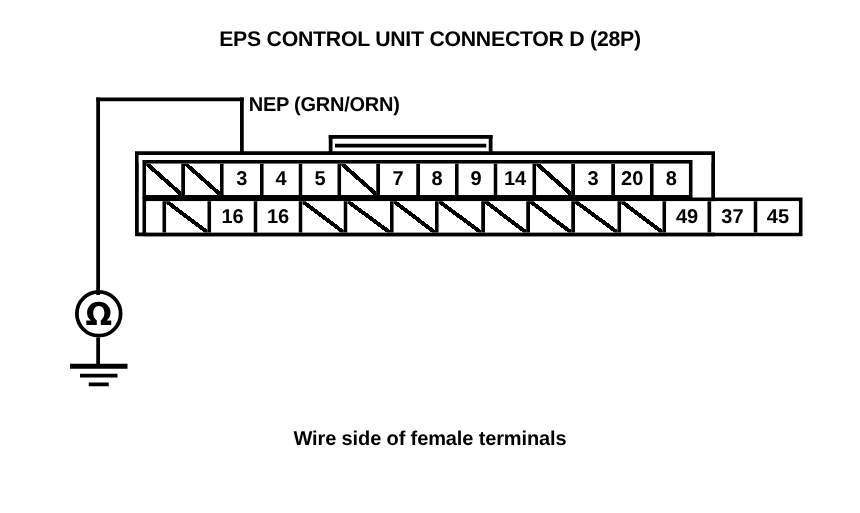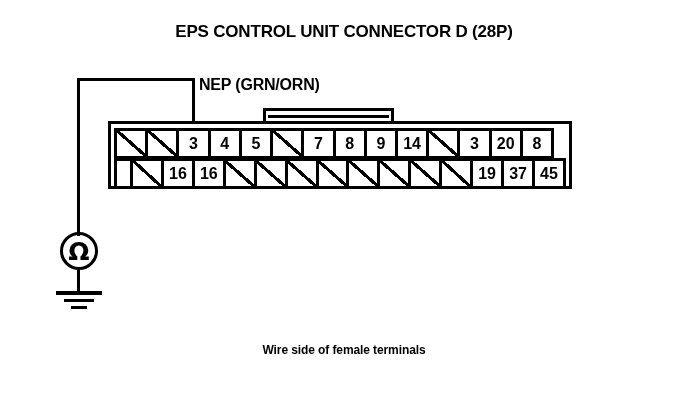--- a/index.html
+++ b/index.html
@@ -8,21 +8,21 @@
 
   #stage{position:absolute;left:0;top:0;width:688px;height:410px;}
 
   .title{position:absolute;left:0;top:22px;width:688px;text-align:center;
          font-size:17px;font-weight:bold;letter-spacing:-0.2px;}
 
   .wire-label{position:absolute;left:199px;top:76px;font-size:16px;font-weight:bold;
               letter-spacing:-0.2px;}
 
   .caption{position:absolute;left:0;top:343px;width:688px;text-align:center;
-           font-size:12px;font-weight:bold;letter-spacing:-0.1px;}
+           font-size:16px;font-weight:bold;letter-spacing:-0.1px;}
 
   
   .wire-v-left{position:absolute;left:77px;top:78px;width:3px;height:158px;background:#000;}
   .wire-h-top{position:absolute;left:77px;top:78px;width:118px;height:3px;background:#000;}
   .wire-v-right{position:absolute;left:192px;top:78px;width:3px;height:46px;background:#000;}
 
   
   .ohm-circle{position:absolute;left:60px;top:232px;width:38px;height:38px;
               border:3px solid #000;border-radius:50%;box-sizing:border-box;}
   .ohm-glyph{position:absolute;left:60px;top:232px;width:38px;height:38px;
@@ -39,21 +39,21 @@
   .conn{position:absolute;left:108px;top:121px;width:464px;height:68px;}
   .conn-outline{position:absolute;left:0;top:0;width:464px;height:68px;
                 border:3px solid #000;box-sizing:border-box;}
   
   .ear-l{position:absolute;left:3px;top:3px;width:9px;height:6px;background:#fff;}
   .ear-r{position:absolute;right:3px;top:3px;width:9px;height:6px;background:#fff;}
 
   
   .row{position:absolute;display:flex;box-sizing:border-box;border:3px solid #000;}
   .row-top{left:6px;top:7px;width:440px;height:31px;}
-  .row-bot{left:6px;top:37px;width:452px;height:31px;}
+  .row-bot{left:6px;top:37px;width:528px;height:31px;}
 
   .cell{position:relative;box-sizing:border-box;border-right:3px solid #000;
         display:flex;align-items:center;justify-content:center;
         font-size:16px;font-weight:bold;line-height:1;background:#fff;
         overflow:hidden;flex:1 1 0;}
   .cell:last-child{border-right:none;}
   .cell.narrow{flex:0 0 16px;}
   
   .cell.hatch::after{content:"";position:absolute;left:-12%;top:-12%;
         width:124%;height:124%;
@@ -144,21 +144,21 @@
         </div>
         <div class="cell hatch"></div>
         <div class="cell hatch"></div>
         <div class="cell hatch"></div>
         <div class="cell hatch"></div>
         <div class="cell hatch"></div>
         <div class="cell hatch"></div>
         <div class="cell hatch"></div>
         <div class="cell hatch"></div>
         <div class="cell">
-          <span>19</span>
+          <span>49</span>
         </div>
         <div class="cell">
           <span>37</span>
         </div>
         <div class="cell">
           <span>45</span>
         </div>
       </div>
   </div>
 

